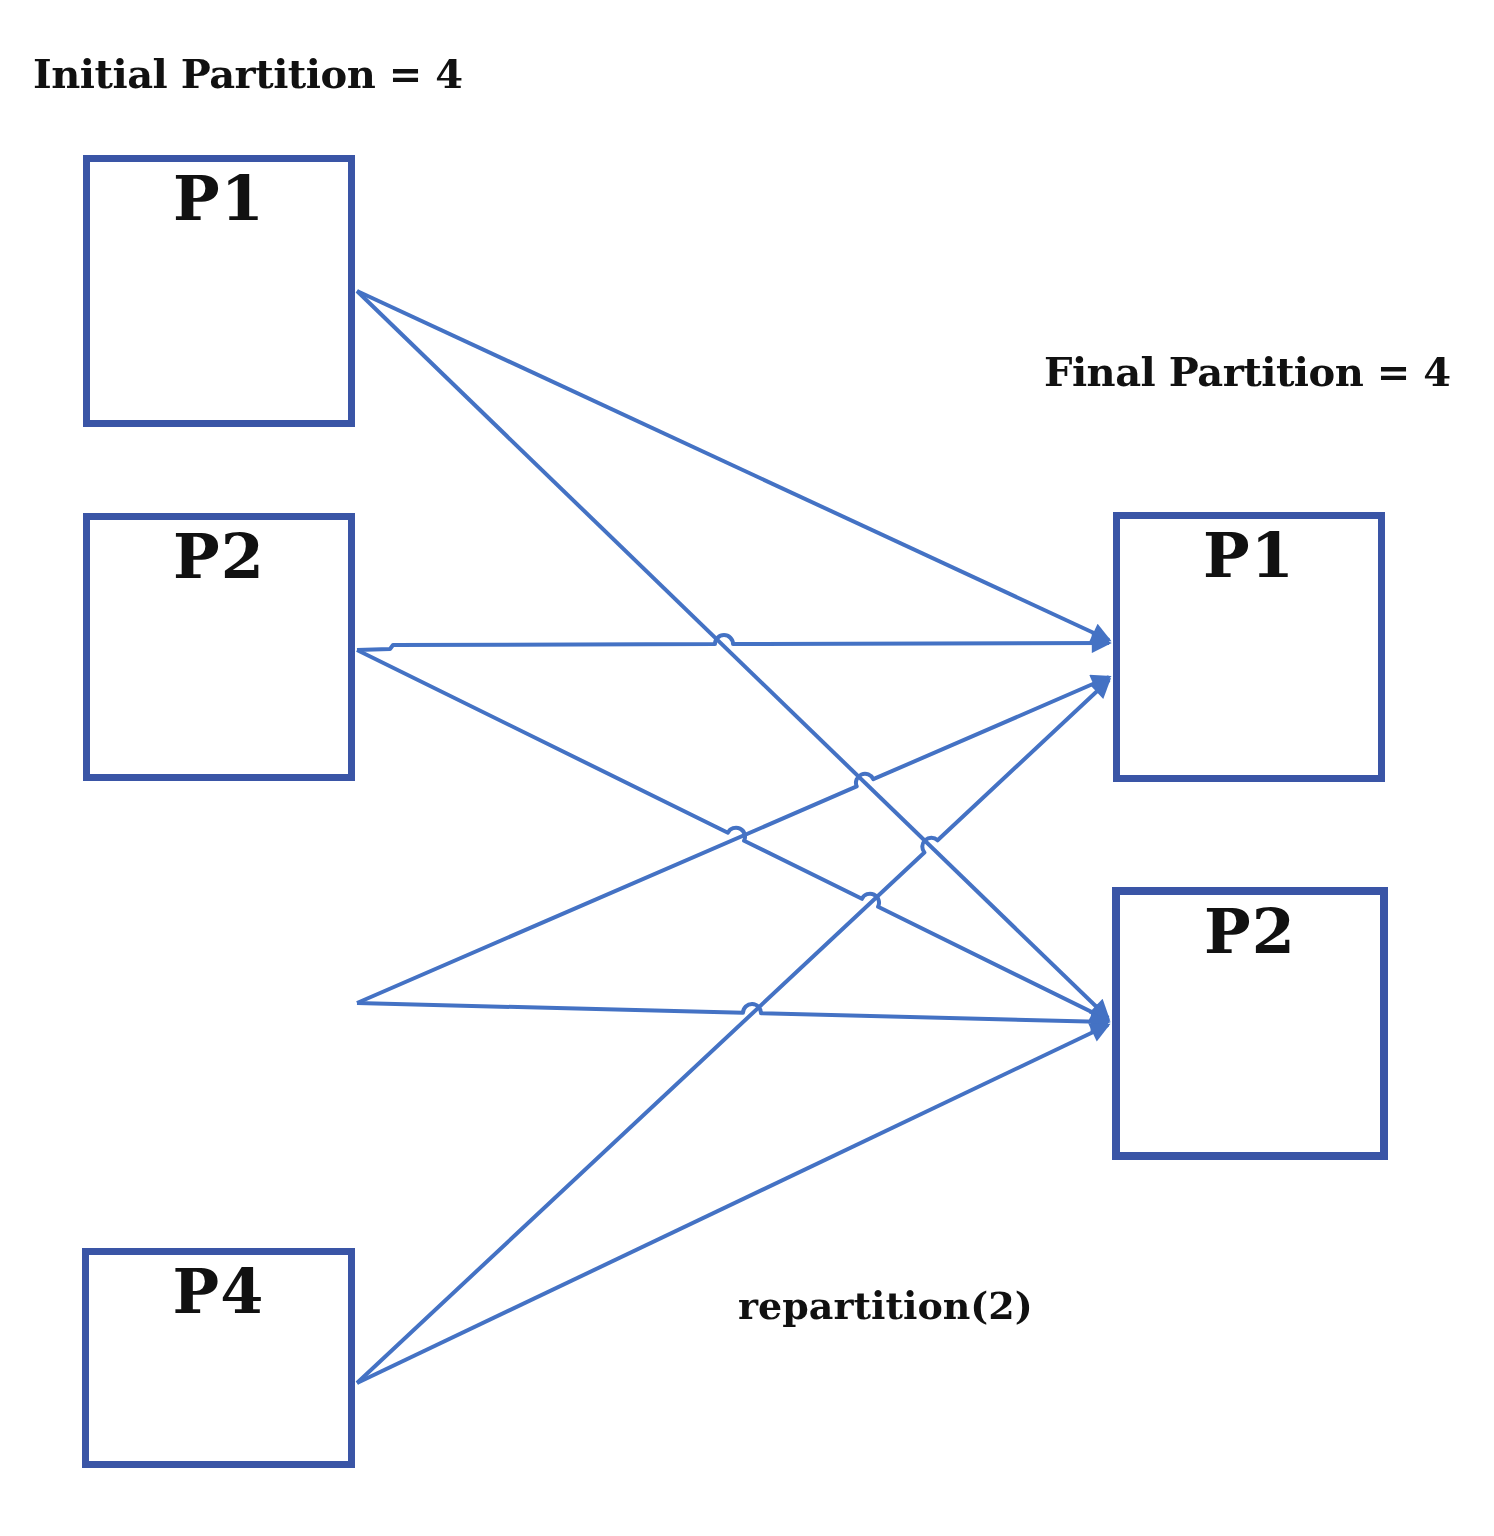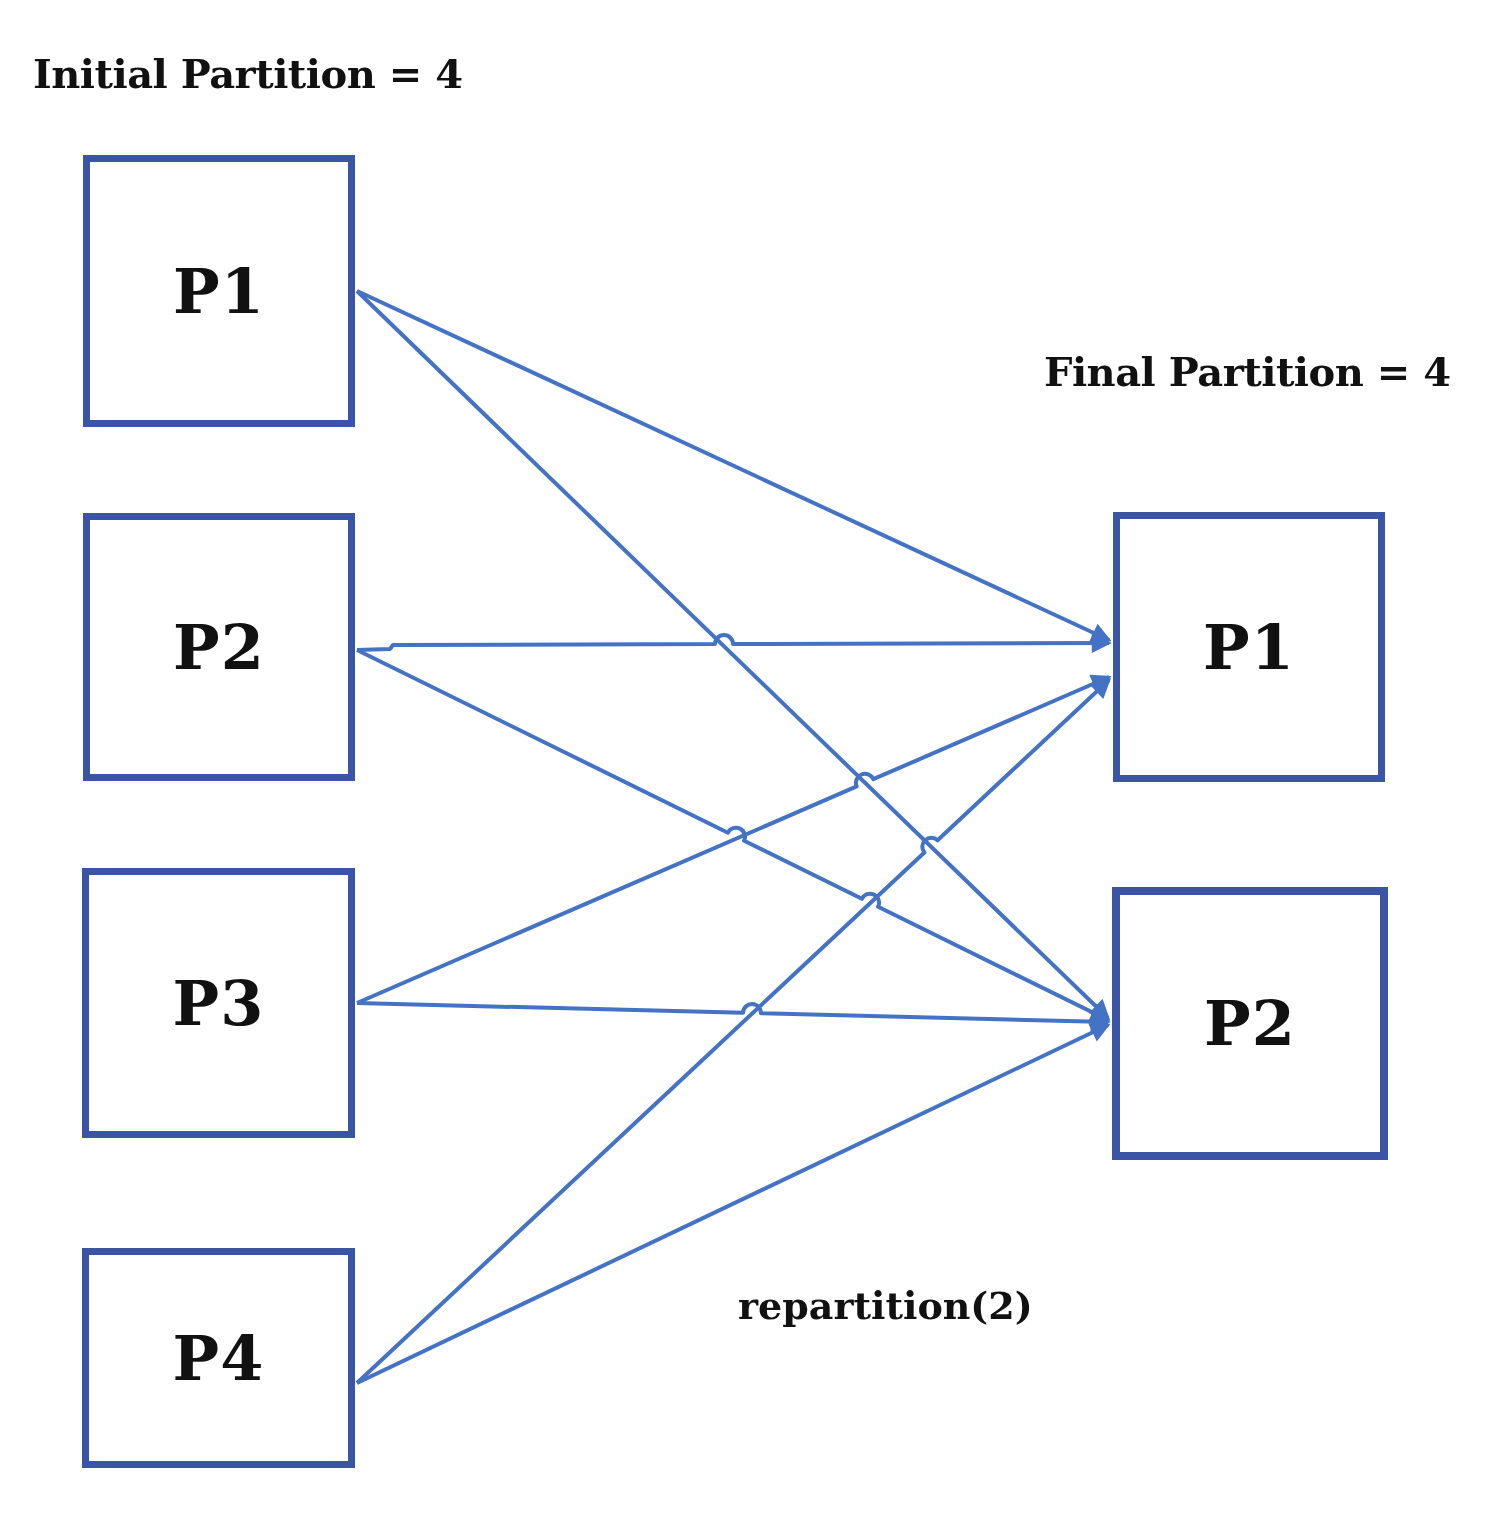--- a/index.html
+++ b/index.html
@@ -29,21 +29,20 @@
     font-size: 38px;
     color: #111111;
     white-space: nowrap;
   }
   .pbox {
     position: absolute;
     box-sizing: border-box;
     border: 7px solid #3A55A6;
     background: #ffffff;
     display: flex;
-    align-items: center;
     justify-content: center;
   }
   .pbox .plabel {
     font-weight: bold;
     font-size: 62px;
     color: #0d0d0d;
     letter-spacing: 1px;
   }
   #edges-svg {
     position: absolute;
@@ -80,23 +79,20 @@
     </svg>
 
   <div class="pbox" style="left: 83px; top: 155px; width: 272px; height: 272px; border-color: rgb(58, 85, 166);">
     <span class="plabel" style="color: rgb(17, 17, 17);">P1</span>
   </div>
 
   <div class="pbox" style="left: 83px; top: 513px; width: 272px; height: 268px; border-color: rgb(58, 85, 166);">
     <span class="plabel" style="color: rgb(17, 17, 17);">P2</span>
   </div>
 
-  <div class="pbox" style="left: 82px; top: 868px; width: 273px; height: 270px; border-color: rgb(58, 85, 166);">
-    <span class="plabel" style="color: rgb(17, 17, 17);">P3</span>
-  </div>
 
   <div class="pbox" style="left: 82px; top: 1248px; width: 273px; height: 220px; border-color: rgb(58, 85, 166);">
     <span class="plabel" style="color: rgb(17, 17, 17);">P4</span>
   </div>
 
   <div class="pbox" style="left: 1113px; top: 512px; width: 272px; height: 270px; border-width: 7px; border-color: rgb(58, 85, 166);">
     <span class="plabel" style="color: rgb(17, 17, 17);">P1</span>
   </div>
 
   <div class="pbox" style="left: 1112px; top: 887px; width: 276px; height: 273px; border-width: 8px; border-color: rgb(58, 85, 166);">

